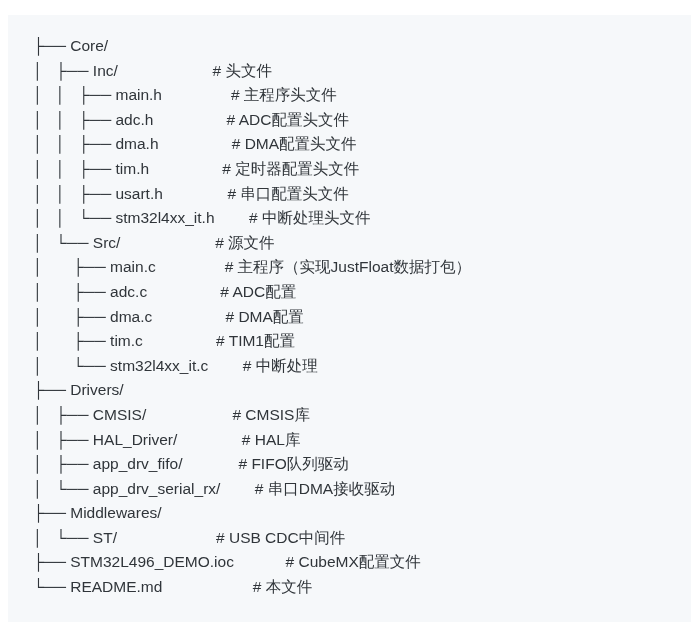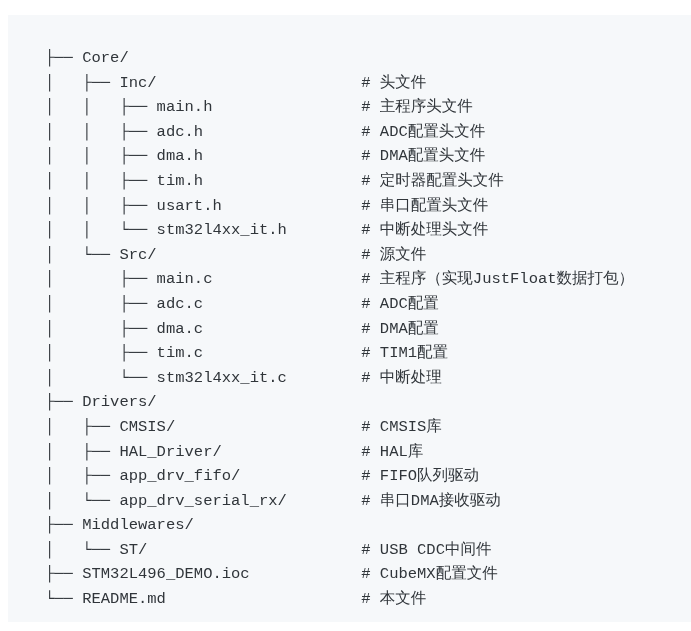--- a/index.html
+++ b/index.html
@@ -20,23 +20,23 @@
     position: absolute;
     left: 8px;
     top: 15px;
     width: 683px;
     height: 607px;
     background: #f6f8fa;
     overflow: hidden;
     box-sizing: border-box;
   }
   pre.tree {
-    margin: 12px;
+    margin: 0;
     padding: 19px 8px 19px 25px;
-    font-family: Liberation Mono, monospace;
+    font-family: Liberation Sans, sans-serif;
     font-size: 15.5px;
     line-height: 24.6px;
     color: #30353a;
     white-space: pre;
   }
   .tree-line {
     white-space: pre;
     height: 24.6px;
   }
 </style>

